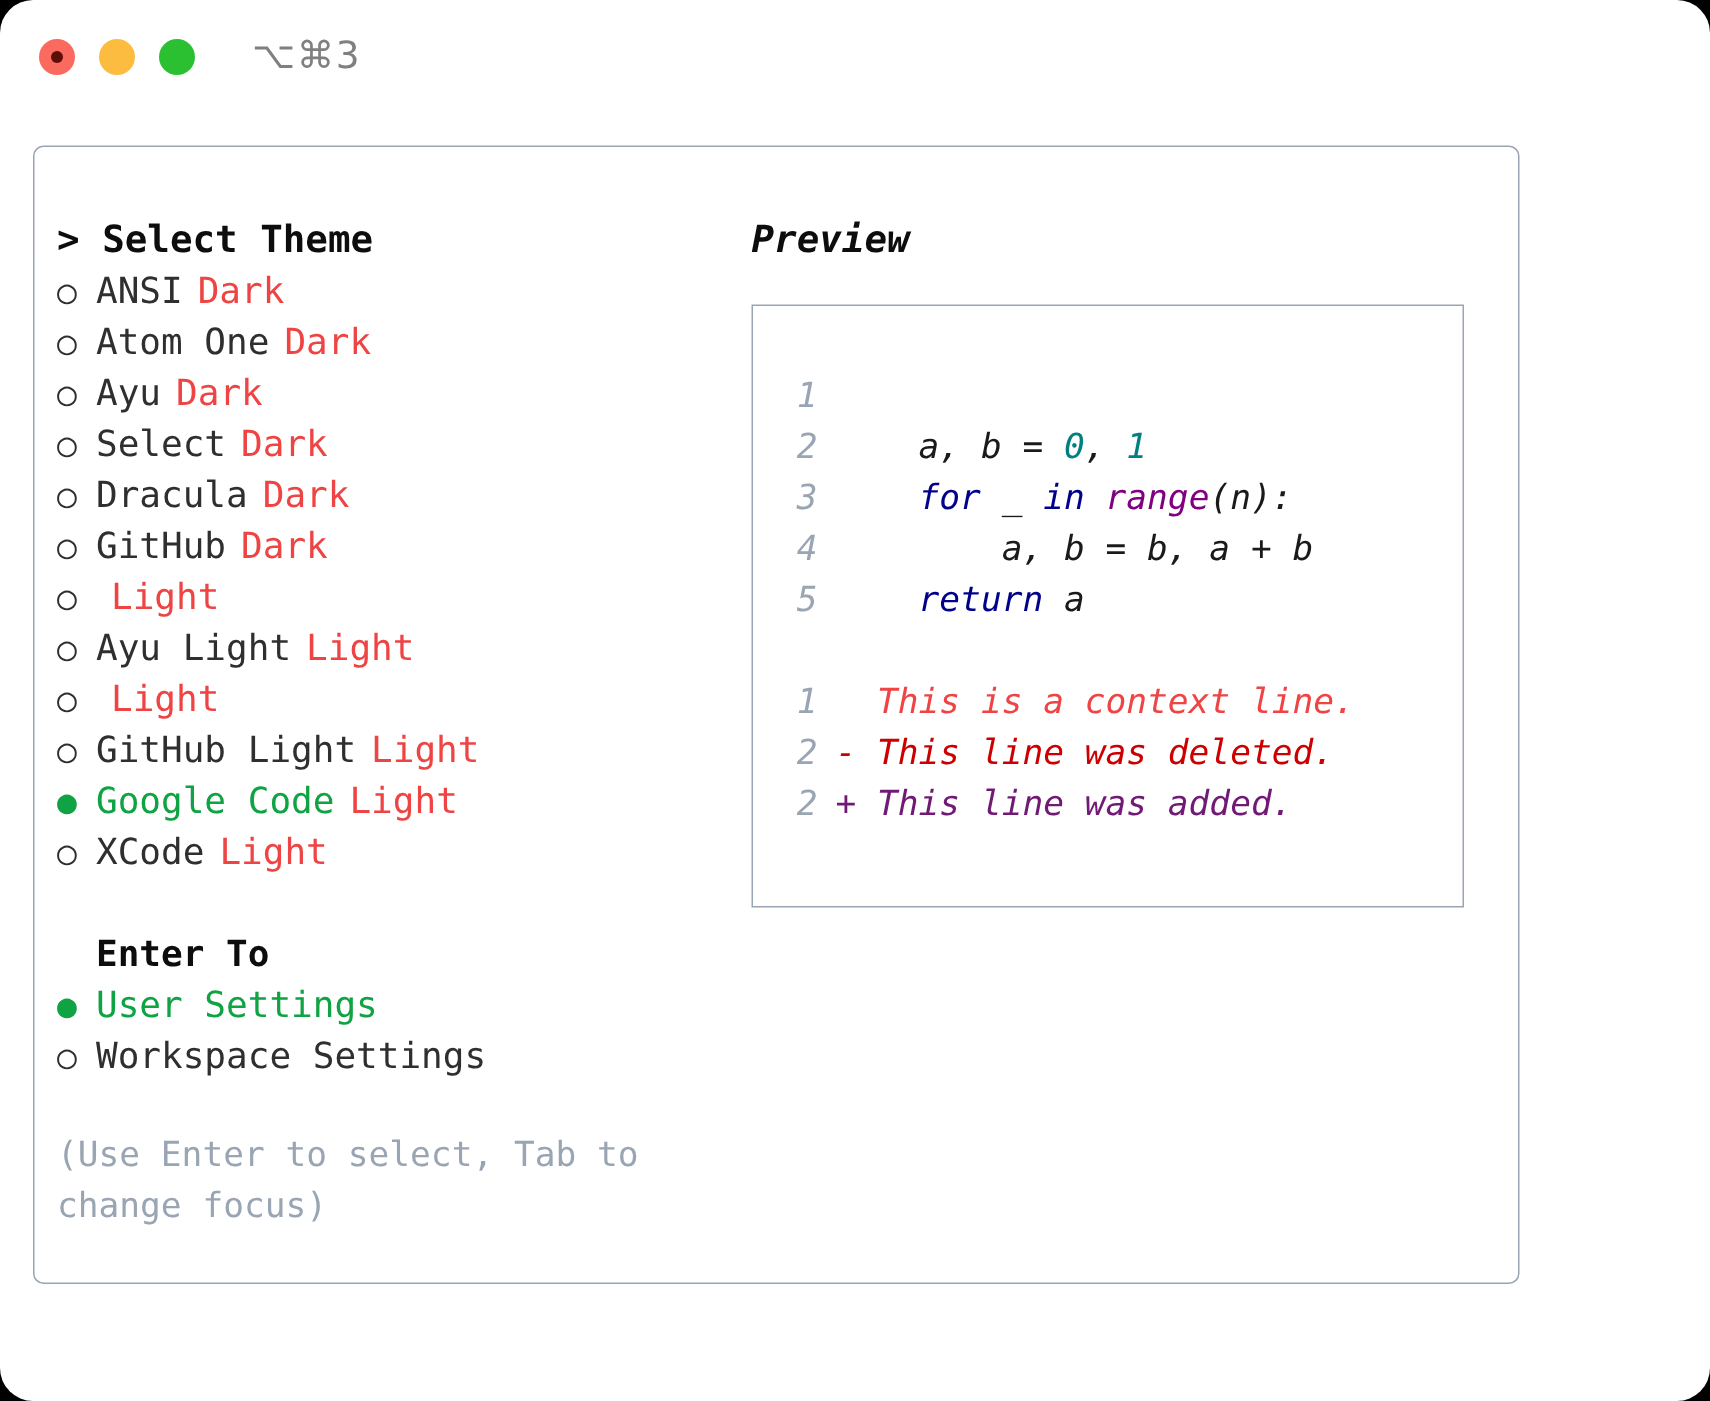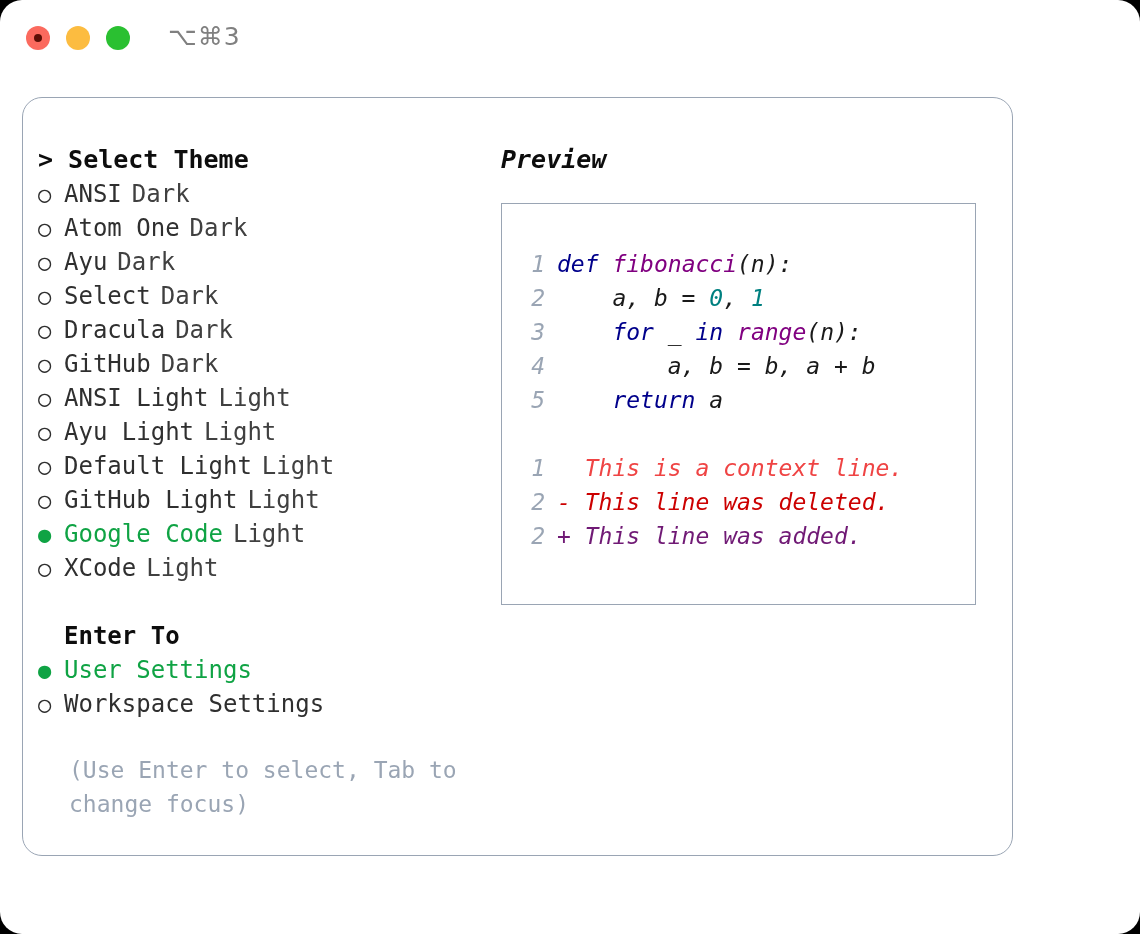--- a/index.html
+++ b/index.html
@@ -70,21 +70,21 @@
   }
 
   
   .card {
     position: absolute;
     left: 22px;
     top: 97px;
     width: 991px;
     height: 759px;
     border: 1.5px solid #9aa5b4;
-    border-radius: 20px;
+    border-radius: 7px;
     box-sizing: border-box;
     background: #ffffff;
   }
 
   
   .left-col {
     position: absolute;
     left: 15px;
     top: 45px;
     width: 440px;
@@ -120,21 +120,21 @@
     width: 26px;
     flex: 0 0 26px;
     font-size: 22px;
     color: #2f2f2f;
     line-height: 34px;
   }
   .opt.selected .bullet { color: #0fa344; }
   .opt .name { color: #2f2f2f; }
   .opt.selected .name { color: #0fa344; }
   .opt .badge {
-    color: #404040;
+    color: #ef4444;
     margin-left: 10px;
   }
 
   .subhead {
     height: 34px;
     line-height: 34px;
     font-size: 24px;
     font-weight: bold;
     color: #0d0d0d;
     padding-left: 26px;
@@ -142,21 +142,20 @@
   }
   .spacer-row { height: 34px; }
 
   .hint {
     margin-top: 32px;
     font-size: 23px;
     line-height: 34px;
     color: #9aa5b4;
     width: 410px;
     white-space: pre-wrap;
-    margin-left: 31px;
   }
 
   
   .preview-title {
     font-size: 25px;
     font-weight: bold;
     color: #0d0d0d;
     line-height: 34px;
     white-space: pre;
   }
@@ -222,23 +221,23 @@
 
       <div class="section-title">&gt; Select Theme</div>
 
       <div class="opt-list" id="theme-list">
           <div class="opt"><span class="bullet">○</span><span class="name">ANSI</span><span class="badge">Dark</span></div>
           <div class="opt"><span class="bullet">○</span><span class="name">Atom One</span><span class="badge">Dark</span></div>
           <div class="opt"><span class="bullet">○</span><span class="name">Ayu</span><span class="badge">Dark</span></div>
           <div class="opt"><span class="bullet">○</span><span class="name">Select</span><span class="badge">Dark</span></div>
           <div class="opt"><span class="bullet">○</span><span class="name">Dracula</span><span class="badge">Dark</span></div>
           <div class="opt"><span class="bullet">○</span><span class="name">GitHub</span><span class="badge">Dark</span></div>
-          <div class="opt"><span class="bullet">○</span><span class="name">ANSI Light</span><span class="badge">Light</span></div>
+          <div class="opt"><span class="bullet">○</span><span class="badge">Light</span></div>
           <div class="opt"><span class="bullet">○</span><span class="name">Ayu Light</span><span class="badge">Light</span></div>
-          <div class="opt"><span class="bullet">○</span><span class="name">Default Light</span><span class="badge">Light</span></div>
+          <div class="opt"><span class="bullet">○</span><span class="badge">Light</span></div>
           <div class="opt"><span class="bullet">○</span><span class="name">GitHub Light</span><span class="badge">Light</span></div>
           <div class="opt selected"><span class="bullet">●</span><span class="name">Google Code</span><span class="badge">Light</span></div>
           <div class="opt"><span class="bullet">○</span><span class="name">XCode</span><span class="badge">Light</span></div>
         </div>
 
       <div class="spacer-row"></div>
 
       <div class="subhead">Enter To</div>
 
       <div class="opt-list" id="apply-list">
@@ -247,21 +246,21 @@
         </div>
 
       <div class="hint">(Use Enter to select, Tab to change focus)</div>
     </div>
 
     <div class="right-col">
       <div class="preview-title">Preview</div>
 
       <div class="preview-box">
         <div class="code-area" id="code-area">
-            <div class="code-line"><span class="ln">1</span><span class="code-body"><span class="tok-kw">def </span><span class="tok-fn">fibonacci</span><span class="tok-pl">(n):</span></span></div>
+            <div class="code-line"><span class="ln">1</span></div>
             <div class="code-line"><span class="ln">2</span><span class="code-body"><span class="tok-pl">    a, b = </span><span class="tok-num">0</span><span class="tok-pl">, </span><span class="tok-num">1</span></span></div>
             <div class="code-line"><span class="ln">3</span><span class="code-body"><span class="tok-kw">    for </span><span class="tok-pl">_ </span><span class="tok-kw">in </span><span class="tok-fn">range</span><span class="tok-pl">(n):</span></span></div>
             <div class="code-line"><span class="ln">4</span><span class="code-body"><span class="tok-pl">        a, b = b, a + b</span></span></div>
             <div class="code-line"><span class="ln">5</span><span class="code-body"><span class="tok-kw">    return </span><span class="tok-pl">a</span></span></div>
             <div class="diff-gap"></div>
             <div class="code-line"><span class="ln">1</span><span class="code-body diff-ctx">  This is a context line.</span></div>
             <div class="code-line"><span class="ln">2</span><span class="code-body diff-del">- This line was deleted.</span></div>
             <div class="code-line"><span class="ln">2</span><span class="code-body diff-add">+ This line was added.</span></div>
           </div>
       </div>

